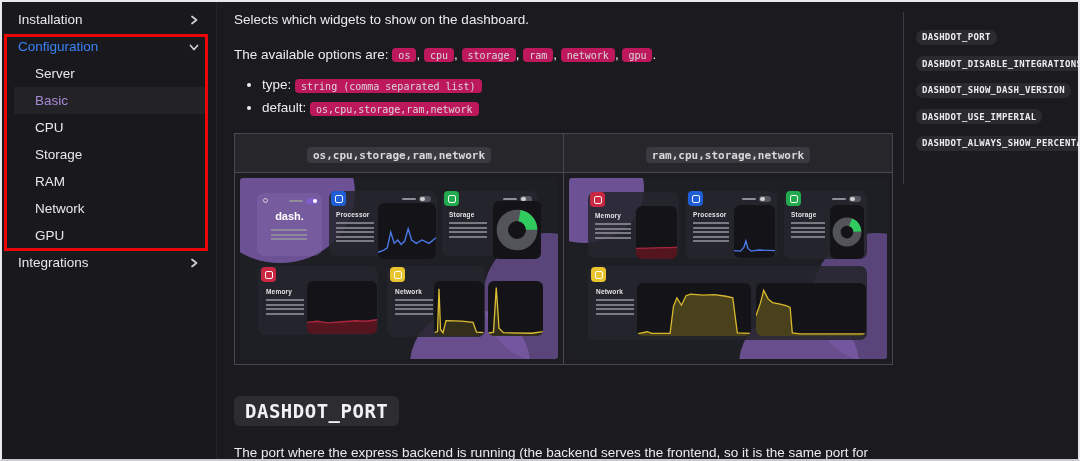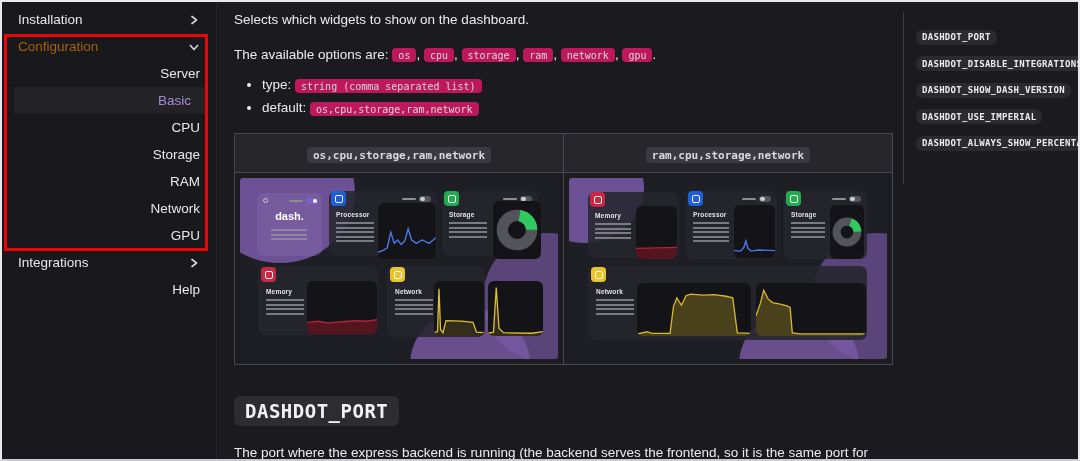--- a/index.html
+++ b/index.html
@@ -4,23 +4,23 @@
 <style>
   * { margin:0; padding:0; box-sizing:border-box; }
   html,body { background:#ffffff; }
   .screen {
     position:relative; width:1080px; height:461px; overflow:hidden;
     background:#1b1b1f; border:2px solid #e9e9ec; border-bottom-color:#c9cad0;
     font-family:"Liberation Sans", sans-serif; color:#e6e6e8;
   }
   
   .sidebar { position:absolute; left:0; top:0; width:215px; height:100%; background:#19191d; padding-top:4px; border-right:1px solid #242428; }
-  .side-item { height:27px; display:flex; align-items:center; padding:0 16px; font-size:13.5px; color:#e8e8ea; cursor:pointer;justify-content:flex-end; }
+  .side-item { height:27px; display:flex; align-items:center; padding:0 16px; font-size:13.5px; color:#e8e8ea; cursor:pointer; }
   .side-item.child { padding-left:33px; }
-  .side-item.purple { color:#a16207; }
+  .side-item.purple { color:#3b82f6; }
   .side-item.sel { background:#232327; margin:0 9px 0 12px; padding-left:21px; color:#a98ad8; }
   .chev { margin-left:auto; width:12px; height:12px; flex:none; }
   .chev polyline { fill:none; stroke:#cfcfd4; stroke-width:1.7; stroke-linecap:round; stroke-linejoin:round; }
   .red-box { position:absolute; left:2px; top:32px; width:204px; height:217px; border:3px solid #ea0606; z-index:5; pointer-events:none; }
   
   .content { position:absolute; left:216px; right:175px; top:0; bottom:0; padding:8px 16px 0 16px; }
   .content p { font-size:13.5px; line-height:1.45; color:#ececee; }
   .opts { margin-top:15px; }
   code.pill {
     font-family:"DejaVu Sans Mono", monospace; font-size:10px; color:#d8d8da;
@@ -114,23 +114,20 @@
     </div>
     <div class="side-item child">
       <span>GPU</span>
     </div>
     <div class="side-item">
       <span>Integrations</span>
       <svg class="chev" viewBox="0 0 12 12">
           <polyline points="4,2.5 8.5,6 4,9.5"></polyline>
         </svg>
     </div>
-    <div class="side-item">
-      <span>Help</span>
-    </div>
   </aside>
   <div class="red-box"></div>
 
   <main class="content">
     <p>Selects which widgets to show on the dashboard.</p>
 
     <p class="opts"><span>The available options are: </span><code class="pill">os</code><span>, </span><code class="pill">cpu</code><span>, </span><code class="pill">storage</code><span>, </span><code class="pill">ram</code><span>, </span><code class="pill">network</code><span>, </span><code class="pill">gpu</code><span>.</span></p>
 
     <ul class="bullets">
       <li><span>type: </span><code class="pill">string (comma separated list)</code></li>

